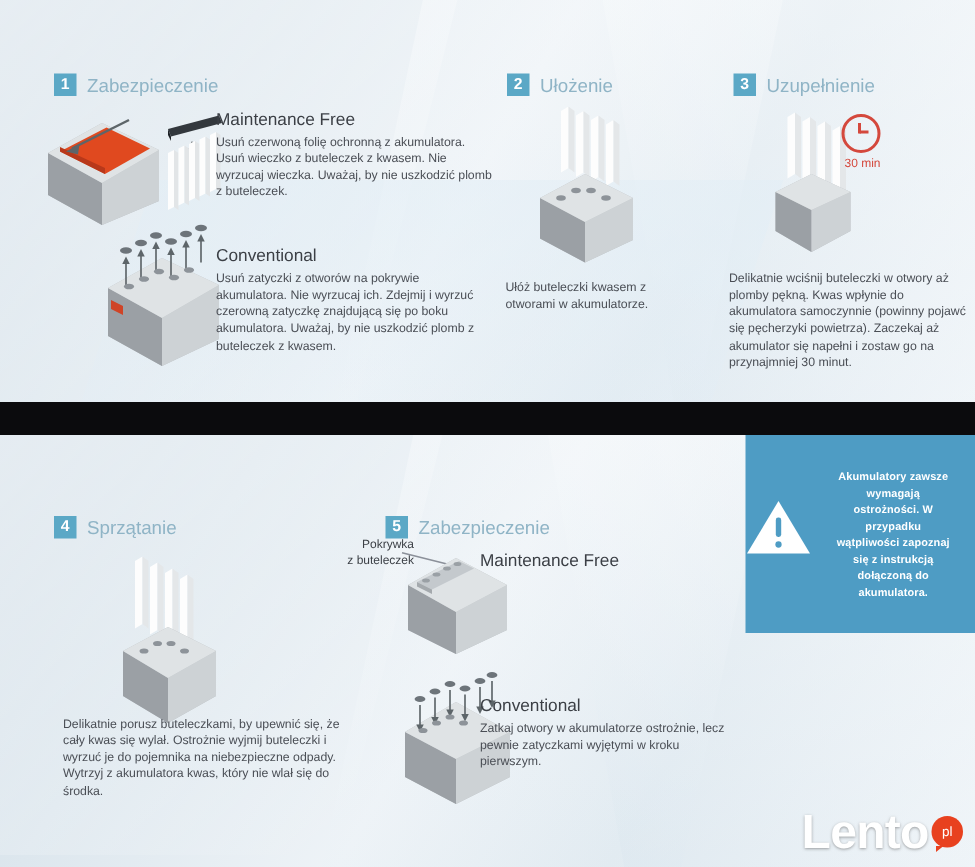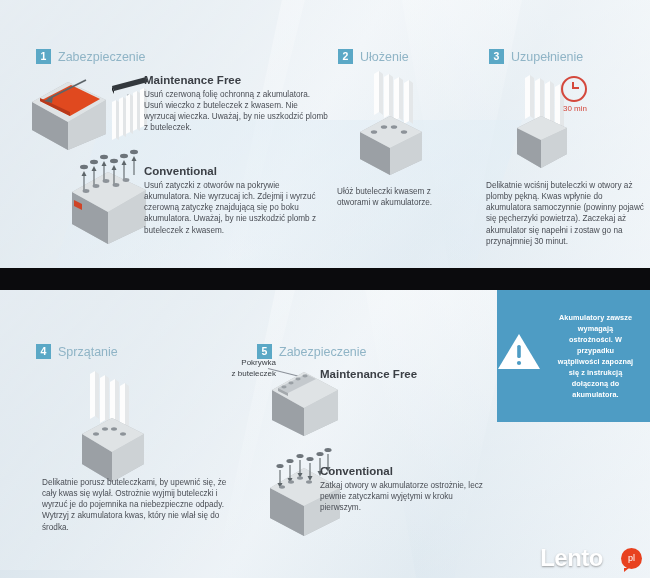--- a/index.html
+++ b/index.html
@@ -48,21 +48,21 @@
   
   .step-head{position:absolute;display:flex;align-items:center;gap:7px;}
   .step-badge{
     width:15px;height:15px;background:#5ba8c6;color:#ffffff;
     font-size:10.5px;font-weight:bold;display:flex;align-items:center;
     justify-content:center;line-height:1;
   }
   .step-label{font-size:12.5px;color:#8fb4c6;font-weight:400;}
 
   
-  .sub-h{font-size:11.5px;color:#3b3f45;margin:0 0 3px 0;font-weight:700;}
+  .sub-h{font-size:11.5px;color:#3b3f45;margin:0 0 3px 0;font-weight:400;}
   .body-t{font-size:8.2px;color:#4a4e55;line-height:1.36;margin:0;}
   .tblock{position:absolute;}
 
   
   .callout{
     position:absolute;text-align:right;font-size:8px;color:#3c4046;line-height:1.35;
   }
   .callout-line{
     position:absolute;background:#8b9099;height:1px;transform-origin:left center;
   }
@@ -88,27 +88,27 @@
   .warn-tri{width:44px;height:38px;position:relative;margin-bottom:9px;}
   .warn-tri svg{display:block;}
   .warn-txt{
     font-size:7.3px;line-height:1.52;text-align:center;font-weight:bold;
     padding:0 14px;letter-spacing:.08px;
   }
 
   
   .wm{position:absolute;right:8px;bottom:8px;display:flex;align-items:center;}
   .wm-text{
-    font-size:24px;font-weight:bold;color:#ffffff;letter-spacing:-.5px;
+    font-size:32px;font-weight:bold;color:#ffffff;letter-spacing:-.5px;
     text-shadow:0 1px 2px rgba(90,90,90,.55);line-height:1;
   }
   .wm-bub{
     width:21px;height:21px;background:#e8411f;border-radius:50%;
     display:flex;align-items:center;justify-content:center;
-    color:#fff;font-size:9px;font-weight:normal;margin-left:18px;position:relative;
+    color:#fff;font-size:9px;font-weight:normal;margin-left:2px;position:relative;
   }
   .wm-bub:after{
     content:"";position:absolute;left:3px;bottom:-3px;
     border-left:5px solid #e8411f;border-bottom:4px solid transparent;
   }
 
   
   .ill{position:absolute;}
   .ill svg{display:block;overflow:visible;}
 </style>

